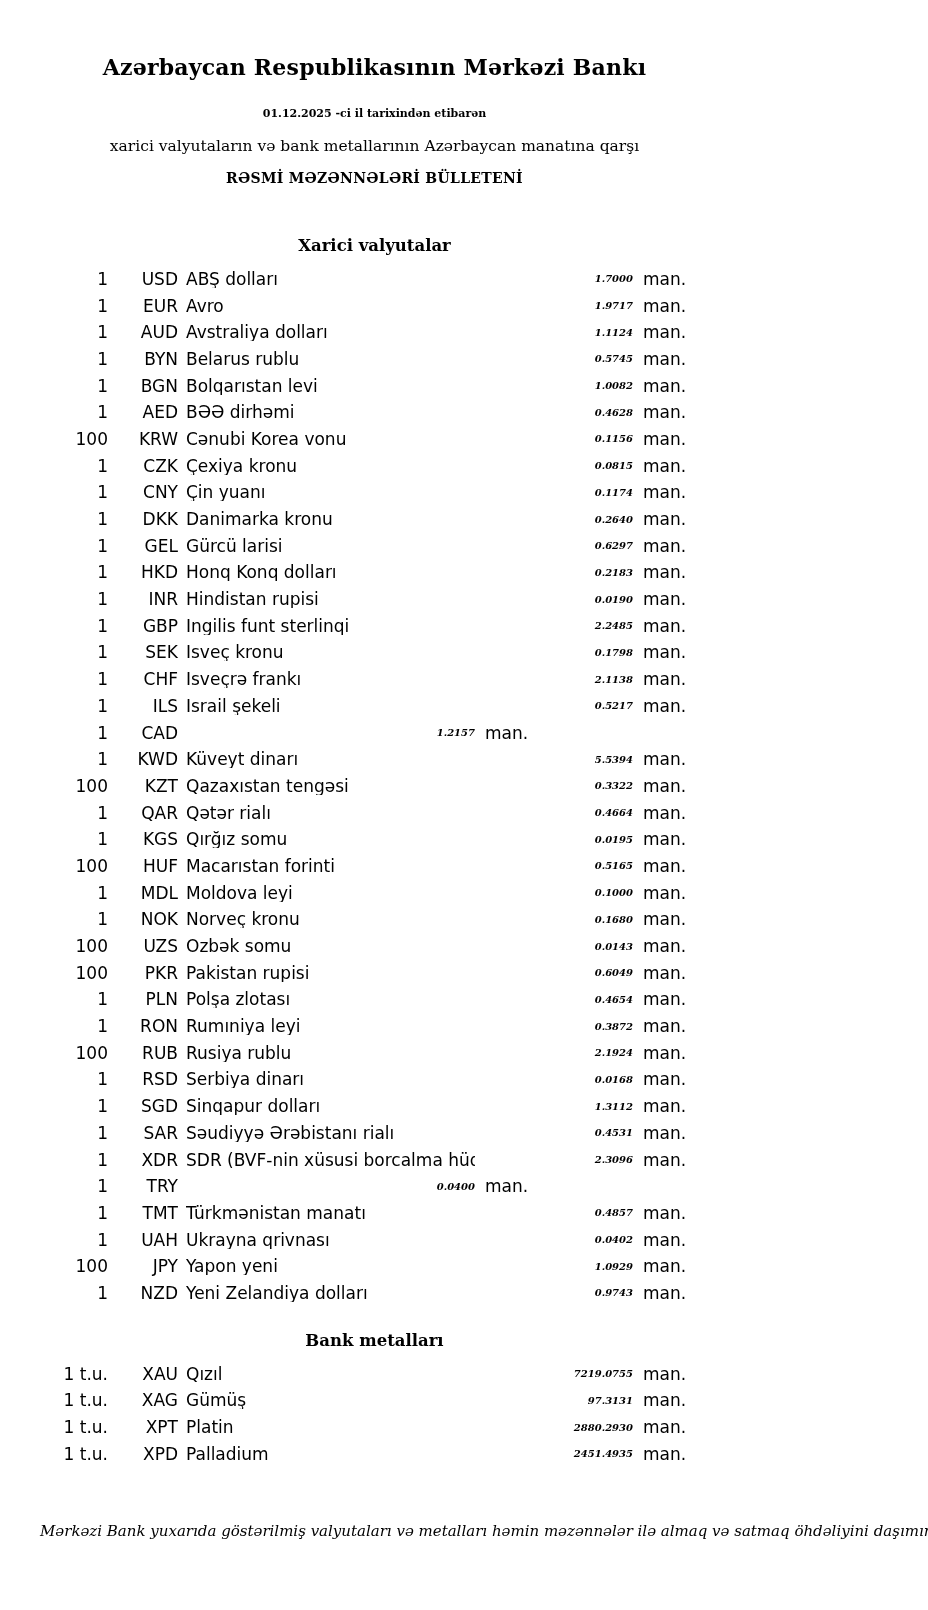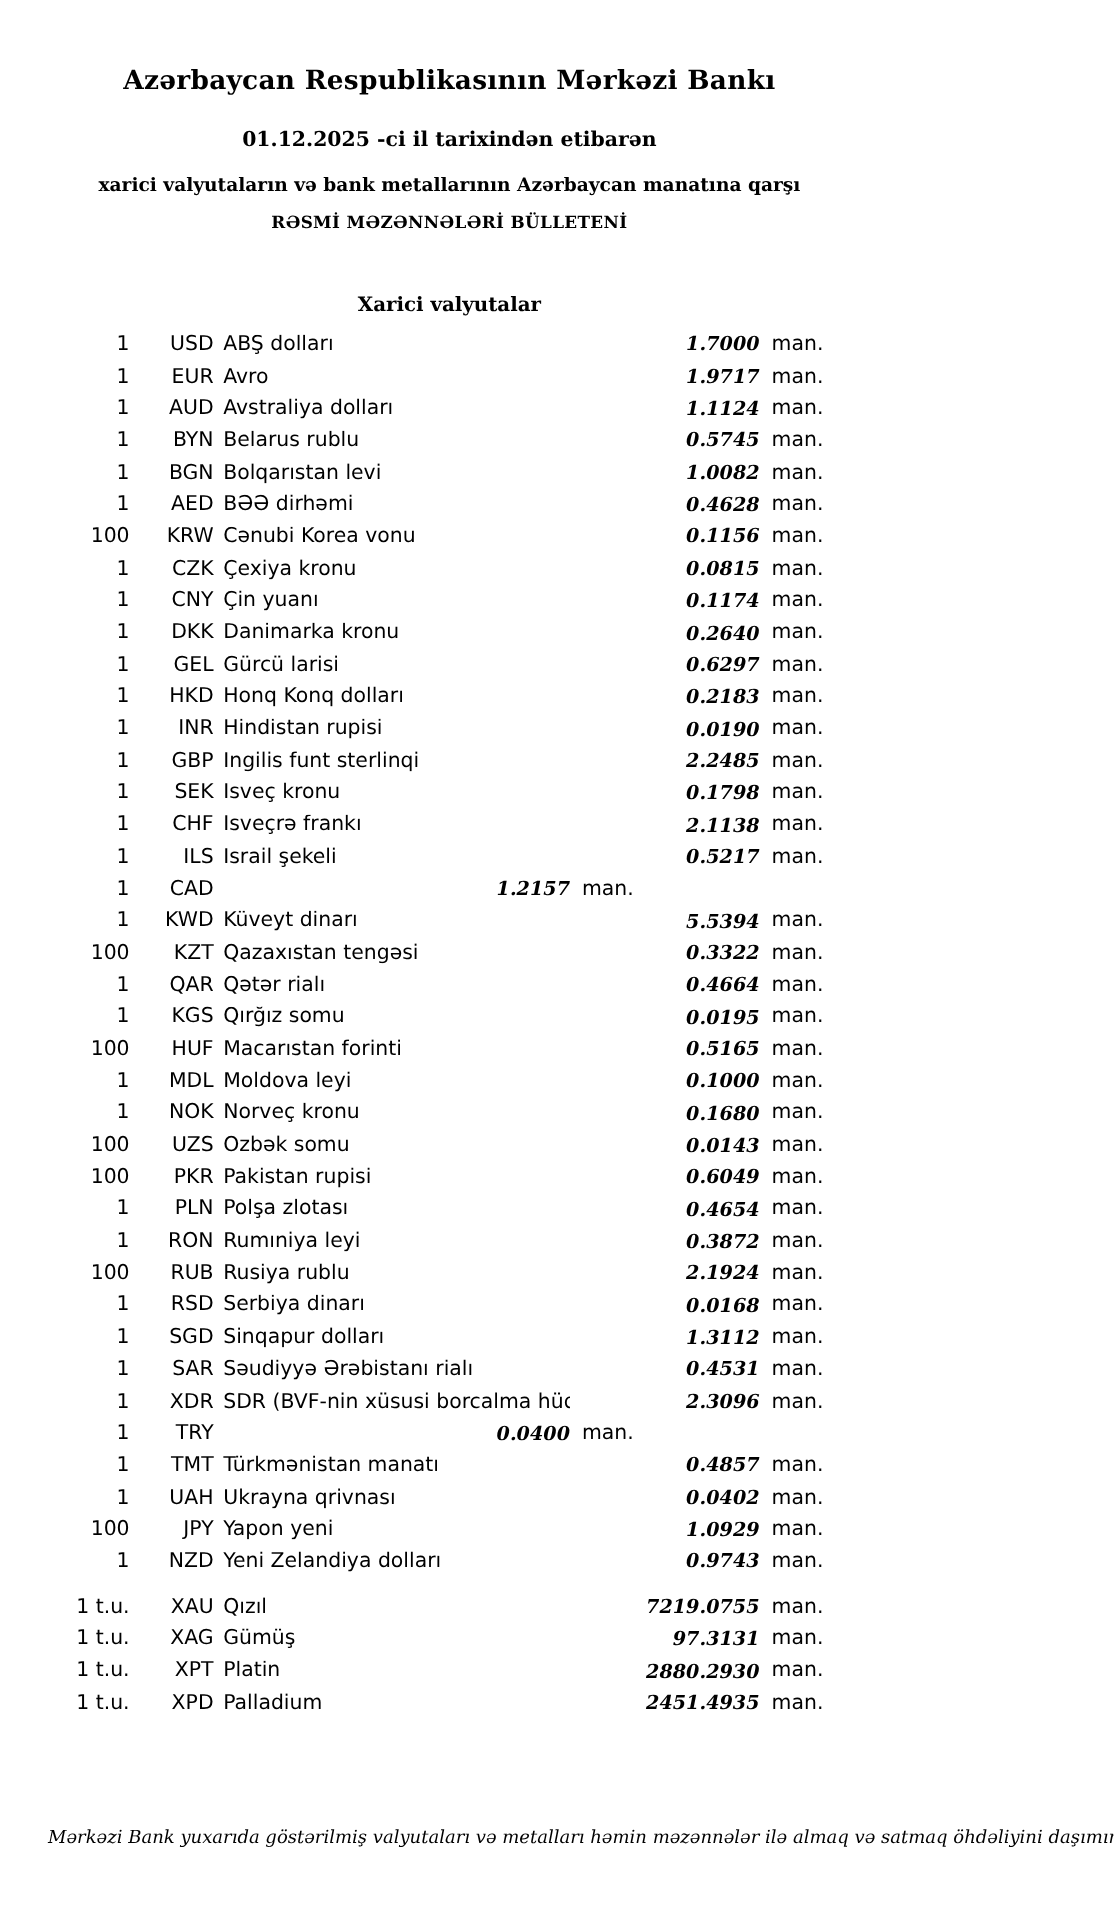--- a/index.html
+++ b/index.html
@@ -22,27 +22,27 @@
     font-family: "DejaVu Serif", serif;
     font-weight: bold;
     font-size: 22px;
     text-align: center;
     letter-spacing: 0.2px;
   }
   .date-line {
     margin-top: 27px;
     font-family: "DejaVu Serif", serif;
     font-weight: bold;
-    font-size: 17px;
+    font-size: 11px;
     text-align: center;
   }
   .subtitle {
     margin-top: 17px;
     font-family: "DejaVu Serif", serif;
-    font-weight: bold;
+    font-weight: normal;
     font-size: 15.5px;
     text-align: center;
   }
   .bulletin-title {
     margin-top: 15px;
     font-family: "DejaVu Serif", serif;
     font-weight: bold;
     font-size: 14px;
     text-align: center;
     letter-spacing: 0.3px;
@@ -66,21 +66,21 @@
     line-height: 1;
   }
   .cell-qty  { text-align: right; white-space: nowrap; }
   .cell-code { text-align: right; white-space: nowrap; }
   .cell-name { text-align: left; white-space: nowrap; overflow: hidden; }
   .cell-rate {
     text-align: right;
     font-family: "DejaVu Serif", serif;
     font-weight: bold;
     font-style: italic;
-    font-size: 16px;
+    font-size: 10px;
     white-space: nowrap;
   }
   .cell-unit { text-align: left; padding-left: 2px; white-space: nowrap; }
   .footer {
     position: absolute;
     left: 40px;
     right: 40px;
     bottom: 70px;
     text-align: center;
     font-family: "DejaVu Serif", serif;
@@ -367,20 +367,21 @@
       </div>
       <div class="row">
         <span class="cell cell-qty">1</span>
         <span class="cell cell-code">NZD</span>
         <span class="cell cell-name">Yeni Zelandiya dolları</span>
         <span class="cell cell-rate">0.9743</span>
         <span class="cell cell-unit">man.</span>
       </div>
     </div>
 
+  <div class="section-heading metals-heading">Bank metalları</div>
   <div class="rows" id="metal-rows">
       <div class="row">
         <span class="cell cell-qty">1 t.u.</span>
         <span class="cell cell-code">XAU</span>
         <span class="cell cell-name">Qızıl</span>
         <span class="cell cell-rate">7219.0755</span>
         <span class="cell cell-unit">man.</span>
       </div>
       <div class="row">
         <span class="cell cell-qty">1 t.u.</span>

